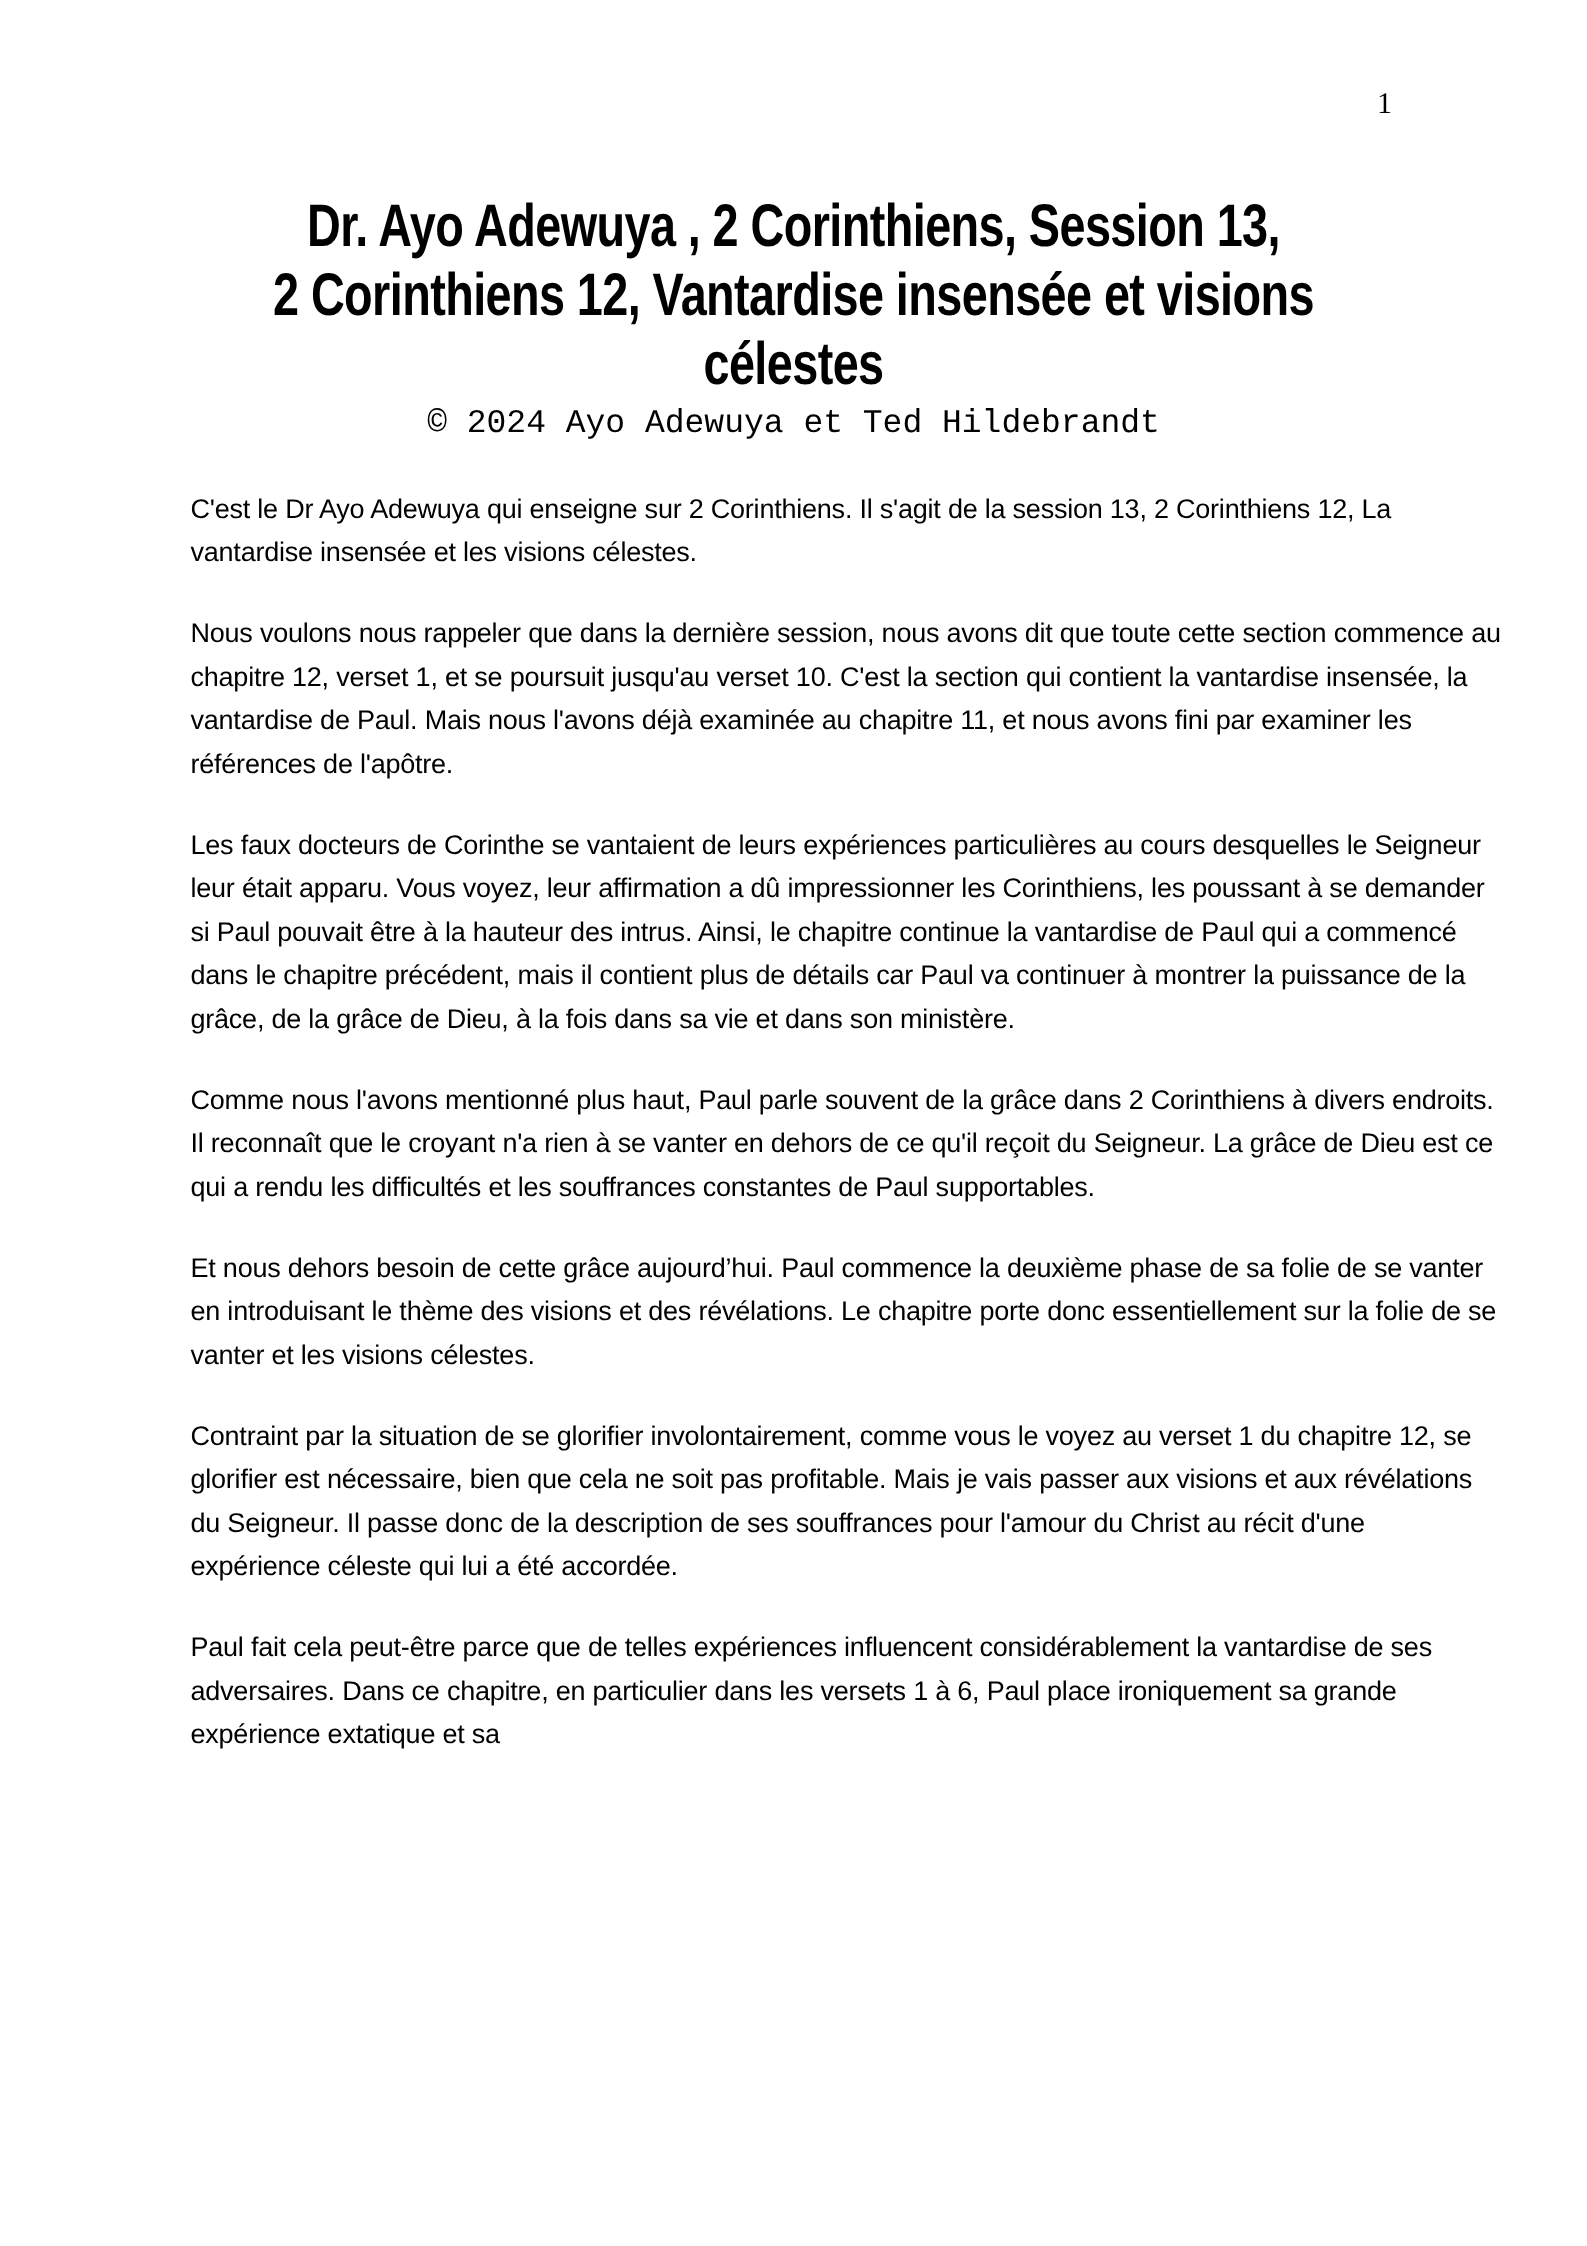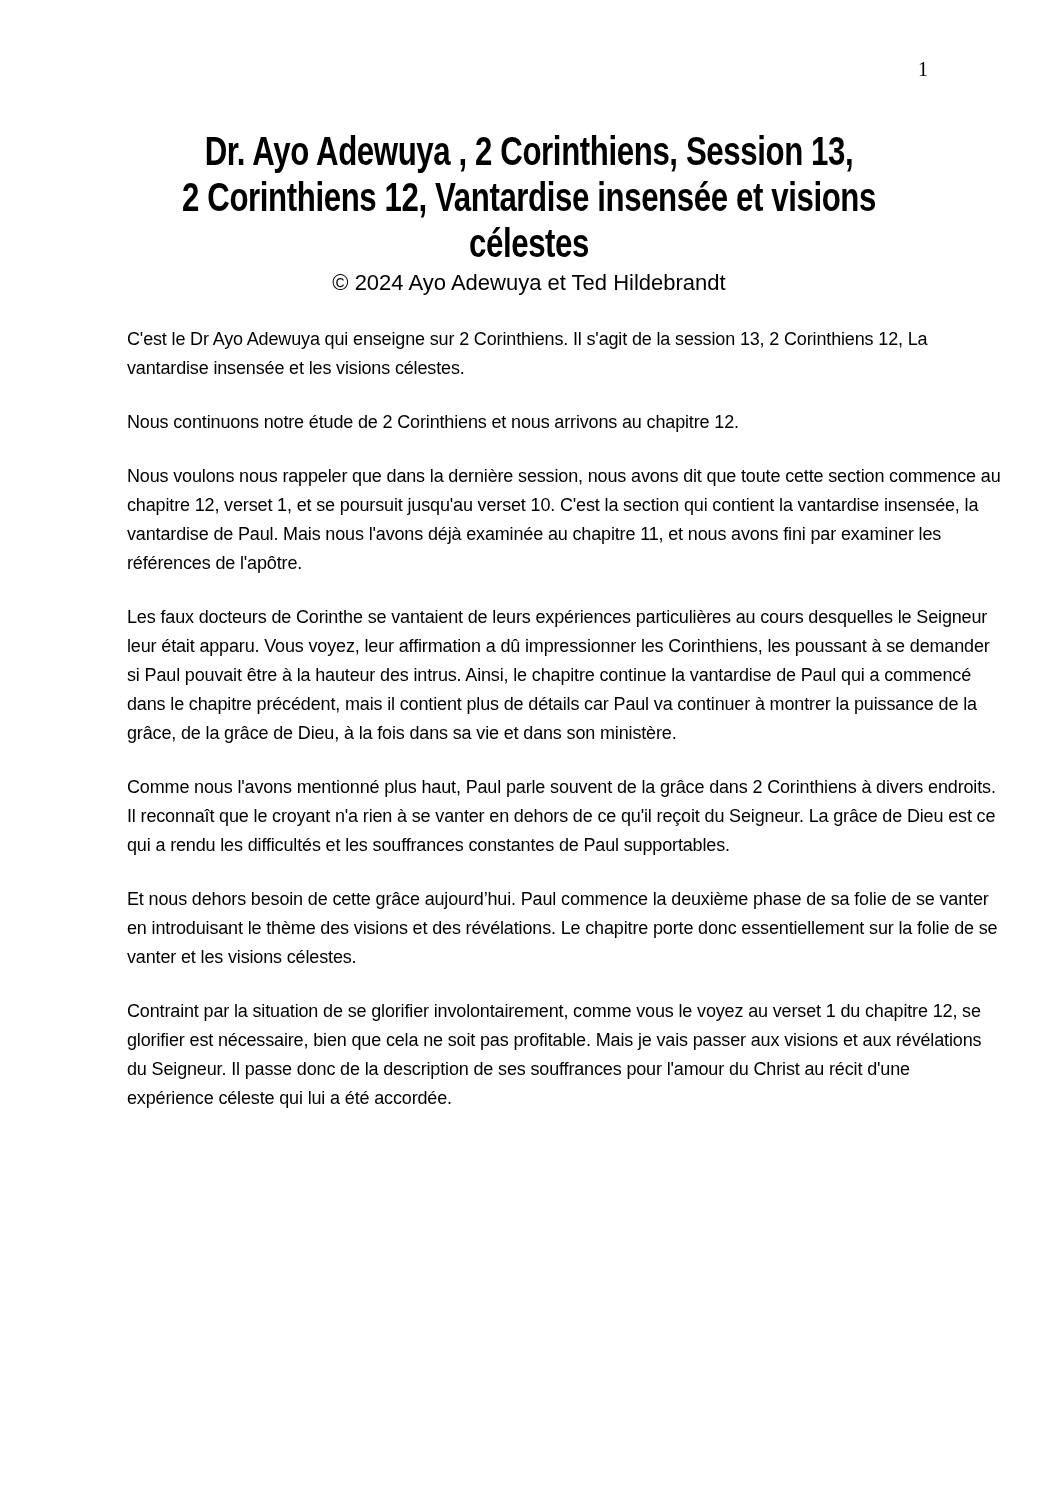--- a/index.html
+++ b/index.html
@@ -34,21 +34,21 @@
     letter-spacing: -0.5px;
     transform: scaleX(0.78);
     transform-origin: 50% 0;
   }
   .doc-title .title-line {
     display: block;
   }
   .copyright {
     margin-top: 3px;
     text-align: center;
-    font-family: Liberation Sans, sans-serif;
+    font-family: Liberation Mono, monospace;
     font-size: 22px;
     line-height: 28px;
   }
   .content {
     margin: 28px 57px 0 127px;
     font-size: 18px;
     line-height: 29px;
     letter-spacing: -0.15px;
     text-align: left;
   }
@@ -66,21 +66,21 @@
   <h1 class="doc-title">
     <span class="title-line">Dr. Ayo Adewuya , 2 Corinthiens, Session 13,</span>
     <span class="title-line">2 Corinthiens 12, Vantardise insensée et visions</span>
     <span class="title-line">célestes</span>
   </h1>
 
   <div class="copyright">© 2024 Ayo Adewuya et Ted Hildebrandt</div>
 
   <div class="content">
     <p>C'est le Dr Ayo Adewuya qui enseigne sur 2 Corinthiens. Il s'agit de la session 13, 2 Corinthiens 12, La vantardise insensée et les visions célestes.</p>
-    <p>Nous continuons notre étude de 2 Corinthiens et nous arrivons au chapitre 12.</p>
     <p>Nous voulons nous rappeler que dans la dernière session, nous avons dit que toute cette section commence au chapitre 12, verset 1, et se poursuit jusqu'au verset 10. C'est la section qui contient la vantardise insensée, la vantardise de Paul. Mais nous l'avons déjà examinée au chapitre 11, et nous avons fini par examiner les références de l'apôtre.</p>
     <p>Les faux docteurs de Corinthe se vantaient de leurs expériences particulières au cours desquelles le Seigneur leur était apparu. Vous voyez, leur affirmation a dû impressionner les Corinthiens, les poussant à se demander si Paul pouvait être à la hauteur des intrus. Ainsi, le chapitre continue la vantardise de Paul qui a commencé dans le chapitre précédent, mais il contient plus de détails car Paul va continuer à montrer la puissance de la grâce, de la grâce de Dieu, à la fois dans sa vie et dans son ministère.</p>
     <p>Comme nous l'avons mentionné plus haut, Paul parle souvent de la grâce dans 2 Corinthiens à divers endroits. Il reconnaît que le croyant n'a rien à se vanter en dehors de ce qu'il reçoit du Seigneur. La grâce de Dieu est ce qui a rendu les difficultés et les souffrances constantes de Paul supportables.</p>
     <p>Et nous dehors besoin de cette grâce aujourd’hui. Paul commence la deuxième phase de sa folie de se vanter en introduisant le thème des visions et des révélations. Le chapitre porte donc essentiellement sur la folie de se vanter et les visions célestes.</p>
     <p>Contraint par la situation de se glorifier involontairement, comme vous le voyez au verset 1 du chapitre 12, se glorifier est nécessaire, bien que cela ne soit pas profitable. Mais je vais passer aux visions et aux révélations du Seigneur. Il passe donc de la description de ses souffrances pour l'amour du Christ au récit d'une expérience céleste qui lui a été accordée.</p>
+    <p>Paul fait cela peut-être parce que de telles expériences influencent considérablement la vantardise de ses adversaires. Dans ce chapitre, en particulier dans les versets 1 à 6, Paul place ironiquement sa grande expérience extatique et sa</p>
   </div>
 
 </div>
 
 </body></html>

